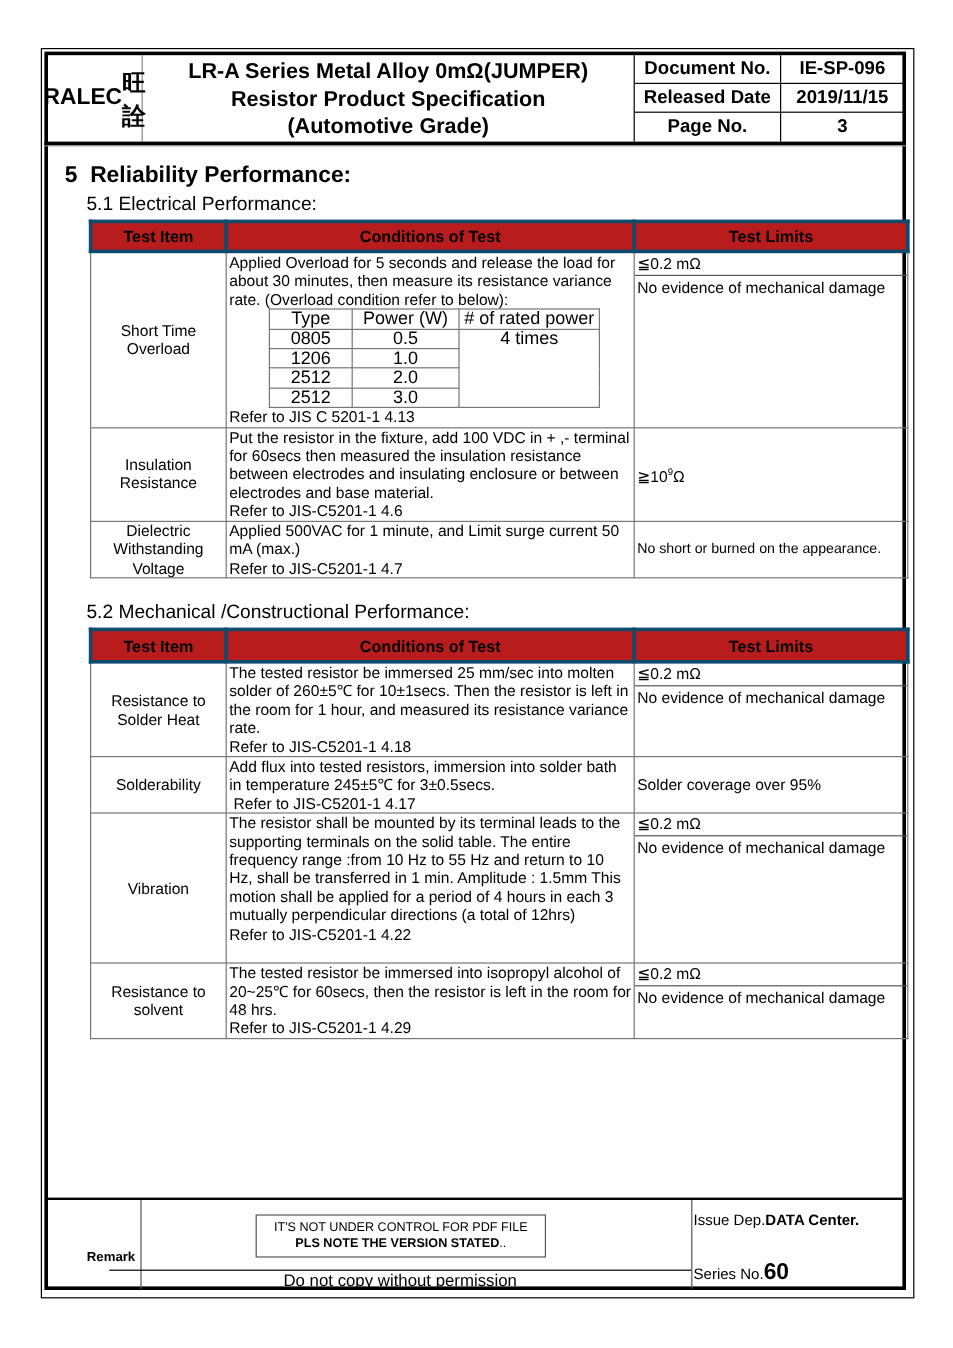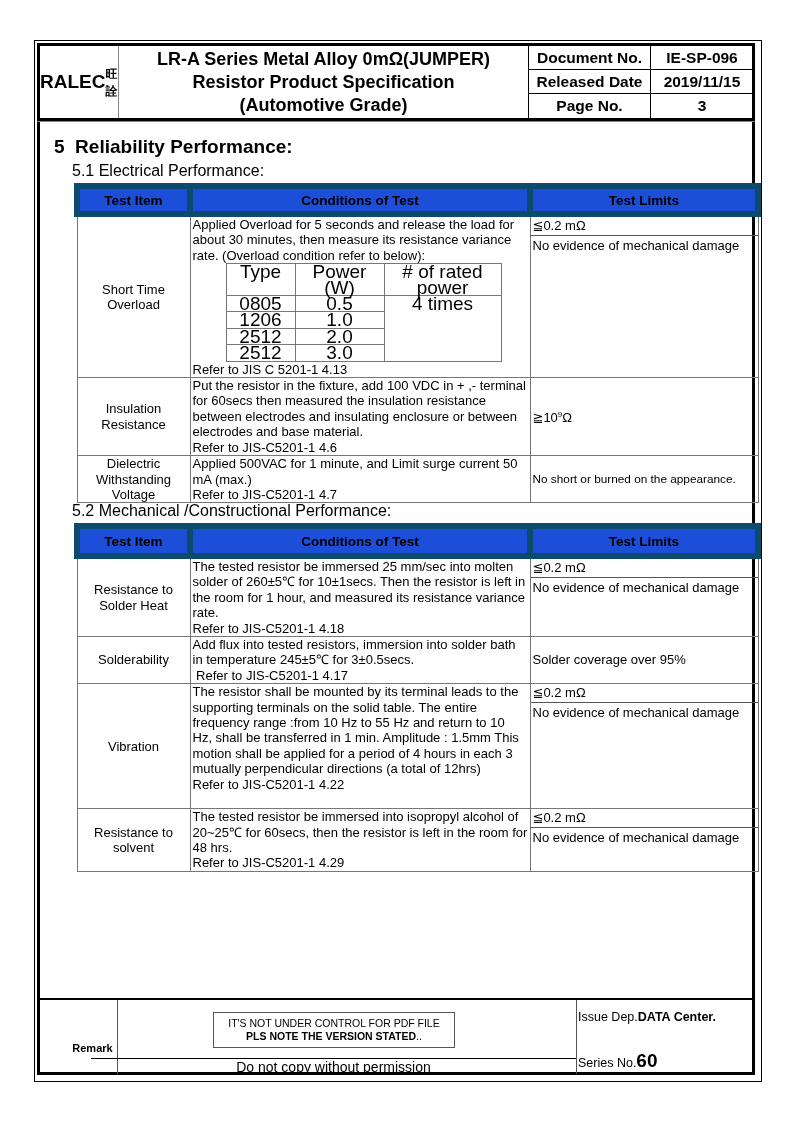--- a/index.html
+++ b/index.html
@@ -2,41 +2,41 @@
 <html><head>
 <meta charset="utf-8">
 <style>
   html, body { margin:0; padding:0; background:#fff; }
   body { width:794px; height:1123px; position:relative; font-family:"Liberation Sans", sans-serif; color:#000; overflow:hidden; }
   .frame-outer { position:absolute; left:34px; top:40px; width:726px; height:1040px; border:1px solid #000; }
   .frame { position:absolute; left:37px; top:43px; width:718px; height:1032px; border:3px solid #000; box-sizing:border-box; }
   .hdr { position:absolute; left:40px; top:46px; width:712px; height:72px; }
   .hdr-logo { position:absolute; left:0; top:0; width:78px; height:72px; border-right:1px solid #888; display:flex; flex-direction:row; align-items:center; justify-content:center; }
   .hdr-logo .en { font-weight:bold; font-size:19px; }
-  .hdr-logo .zh { font-weight:bold; font-size:12px; margin-top:2px; font-family:Liberation Serif, serif; }
+  .hdr-logo .zh { font-weight:bold; font-size:20px; margin-top:2px; font-family:Liberation Serif, serif; }
   .hdr-title { position:absolute; left:79px; top:0; width:409px; height:72px; display:flex; flex-direction:column; align-items:center; justify-content:center; font-weight:bold; font-size:18px; line-height:23px; }
   .hdr-meta { position:absolute; left:488px; top:0; width:224px; height:72px; border-left:1px solid #000; }
   .meta-row { display:flex; height:24px; border-bottom:1px solid #000; box-sizing:border-box; }
   .meta-row:last-child { border-bottom:none; }
   .meta-k { width:121px; border-right:1px solid #000; text-align:center; font-weight:bold; font-size:15.5px; line-height:23px; }
   .meta-v { flex:1; text-align:center; font-weight:bold; font-size:15.5px; line-height:23px; }
   .hdr-bottom { position:absolute; left:37px; top:118px; width:718px; height:3px; background:#000; }
   .hdr-bottom2 { position:absolute; left:37px; top:121px; width:718px; height:1px; background:#888; }
 
   .sec-title { position:absolute; left:54px; top:136px; font-weight:bold; font-size:19px; }
   .sub-title { position:absolute; left:72px; font-size:16px; }
 
   table.spec { position:absolute; left:74px; width:681px; border-collapse:collapse; font-size:13px; table-layout:fixed; }
-  table.spec th { background:#1d4ed8; font-weight:bold; font-size:13.5px; height:22px; border:6px solid #0c4a6e; text-align:center; padding:0; }
+  table.spec th { background:#b91c1c; font-weight:bold; font-size:13.5px; height:22px; border:3px solid #0c4a6e; text-align:center; padding:0; }
   table.spec td { border:1px solid #777; vertical-align:top; padding:0 2px; line-height:15.4px; }
   table.spec td.item { text-align:center; vertical-align:middle; }
   table.spec td.lim { padding:0; }
   .lim-a { border-bottom:1px solid #555; padding:0 2px; height:18px; line-height:18px; }
   .lim-b { padding:2px 2px; }
-  .inner-tbl { border-collapse:collapse; margin-left:33px; font-size:19px; }
+  .inner-tbl { border-collapse:collapse; margin-left:33px; font-size:15px; }
   .inner-tbl td { border:1px solid #777; text-align:center; padding:0; line-height:14.8px; vertical-align:middle; }
   .small { font-size:11.8px; }
   sup { font-size:8px; }
 
   .foot { position:absolute; left:40px; top:998px; width:712px; height:74px; border-top:2px solid #000; }
   .foot-rem { position:absolute; left:0; top:0; width:50px; height:74px; border-right:1px solid #555; font-weight:bold; font-size:11px; display:flex; align-items:flex-end; justify-content:center; padding-bottom:20px; box-sizing:border-box;margin-left:28px; }
   .foot-mid { position:absolute; left:51px; top:0; width:485px; height:74px; border-right:1px solid #555; }
   .notice { position:absolute; left:122px; top:12px; width:242px; height:36px; border:1px solid #555; text-align:center; font-size:10.5px; line-height:13px; padding-top:4px; box-sizing:border-box; }
   .nocopy { position:absolute; left:0; top:58px; width:485px; height:16px; border-top:1px solid #000; text-align:center; font-size:14px; line-height:17px; }
   .foot-right { position:absolute; left:537px; top:0; width:175px; height:66px; }

